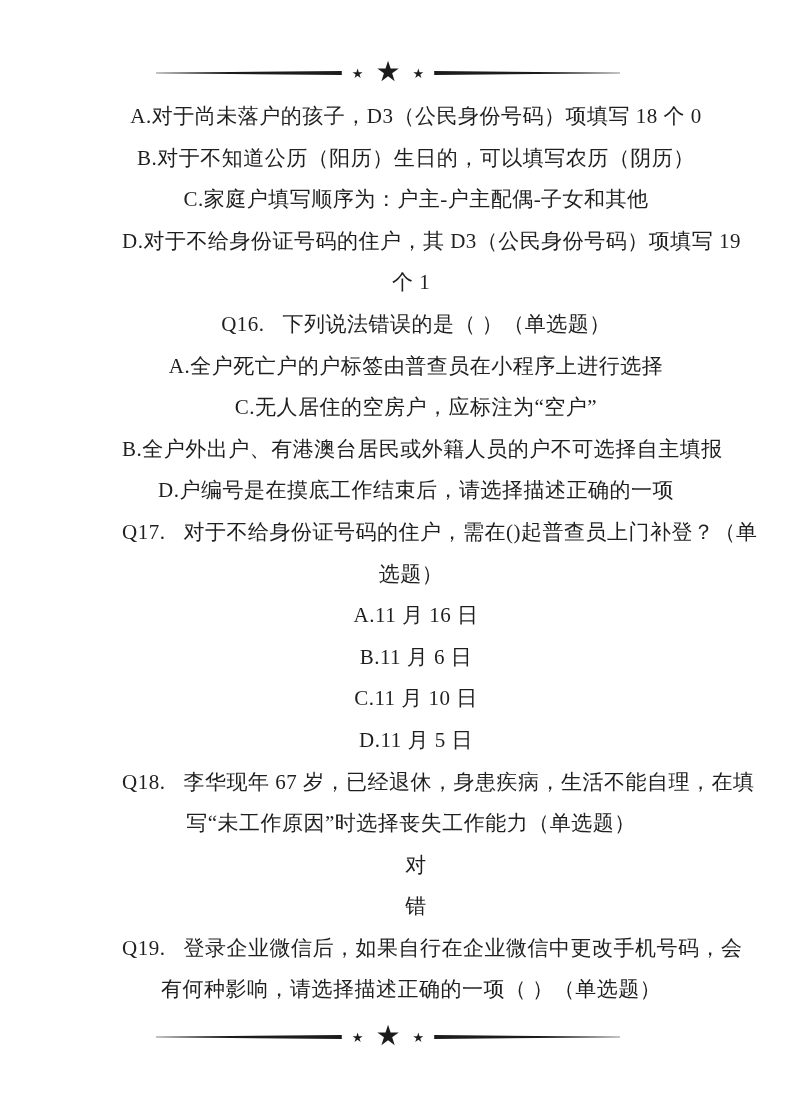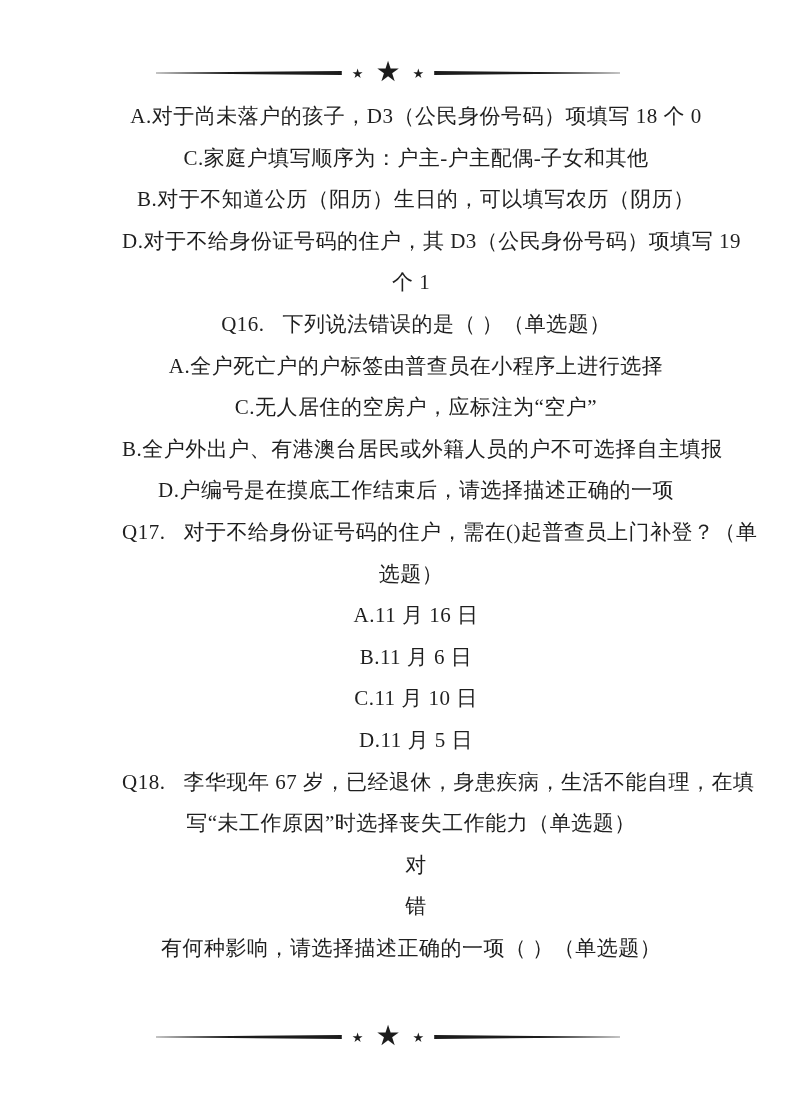--- a/index.html
+++ b/index.html
@@ -72,22 +72,22 @@
   <div class="ornament top">
     <div class="orn-line left"></div>
     <span class="star small">★</span>
     <span class="star big">★</span>
     <span class="star small">★</span>
     <div class="orn-line right"></div>
   </div>
 
   <div class="doc-body">
     <div class="line first">A.对于尚未落户的孩子，D3（公民身份号码）项填写 18 个 0</div>
+    <div class="line first">B.对于不知道公历（阳历）生日的，可以填写农历（阴历）</div>
     <div class="line first">C.家庭户填写顺序为：户主-户主配偶-子女和其他</div>
-    <div class="line first">B.对于不知道公历（阳历）生日的，可以填写农历（阴历）</div>
     <div class="line first">D.对于不给身份证号码的住户，其 D3（公民身份号码）项填写 19</div>
     <div class="line cont">个 1</div>
     <div class="line first">
       <span class="qnum">Q16.</span><span>下列说法错误的是（ ）（单选题）</span>
     </div>
     <div class="line first">A.全户死亡户的户标签由普查员在小程序上进行选择</div>
     <div class="line first">C.无人居住的空房户，应标注为“空户”</div>
     <div class="line first">B.全户外出户、有港澳台居民或外籍人员的户不可选择自主填报</div>
     <div class="line first">D.户编号是在摸底工作结束后，请选择描述正确的一项</div>
     <div class="line first">
@@ -97,20 +97,23 @@
     <div class="line first">A.11 月 16 日</div>
     <div class="line first">B.11 月 6 日</div>
     <div class="line first">C.11 月 10 日</div>
     <div class="line first">D.11 月 5 日</div>
     <div class="line first">
       <span class="qnum">Q18.</span><span>李华现年 67 岁，已经退休，身患疾病，生活不能自理，在填</span>
     </div>
     <div class="line cont">写“未工作原因”时选择丧失工作能力（单选题）</div>
     <div class="line first">对</div>
     <div class="line first">错</div>
+    <div class="line first">
+      <span class="qnum">Q19.</span><span>登录企业微信后，如果自行在企业微信中更改手机号码，会</span>
+    </div>
     <div class="line cont">有何种影响，请选择描述正确的一项（ ）（单选题）</div>
   </div>
 
   <div class="ornament bottom">
     <div class="orn-line left"></div>
     <span class="star small">★</span>
     <span class="star big">★</span>
     <span class="star small">★</span>
     <div class="orn-line right"></div>
   </div>

